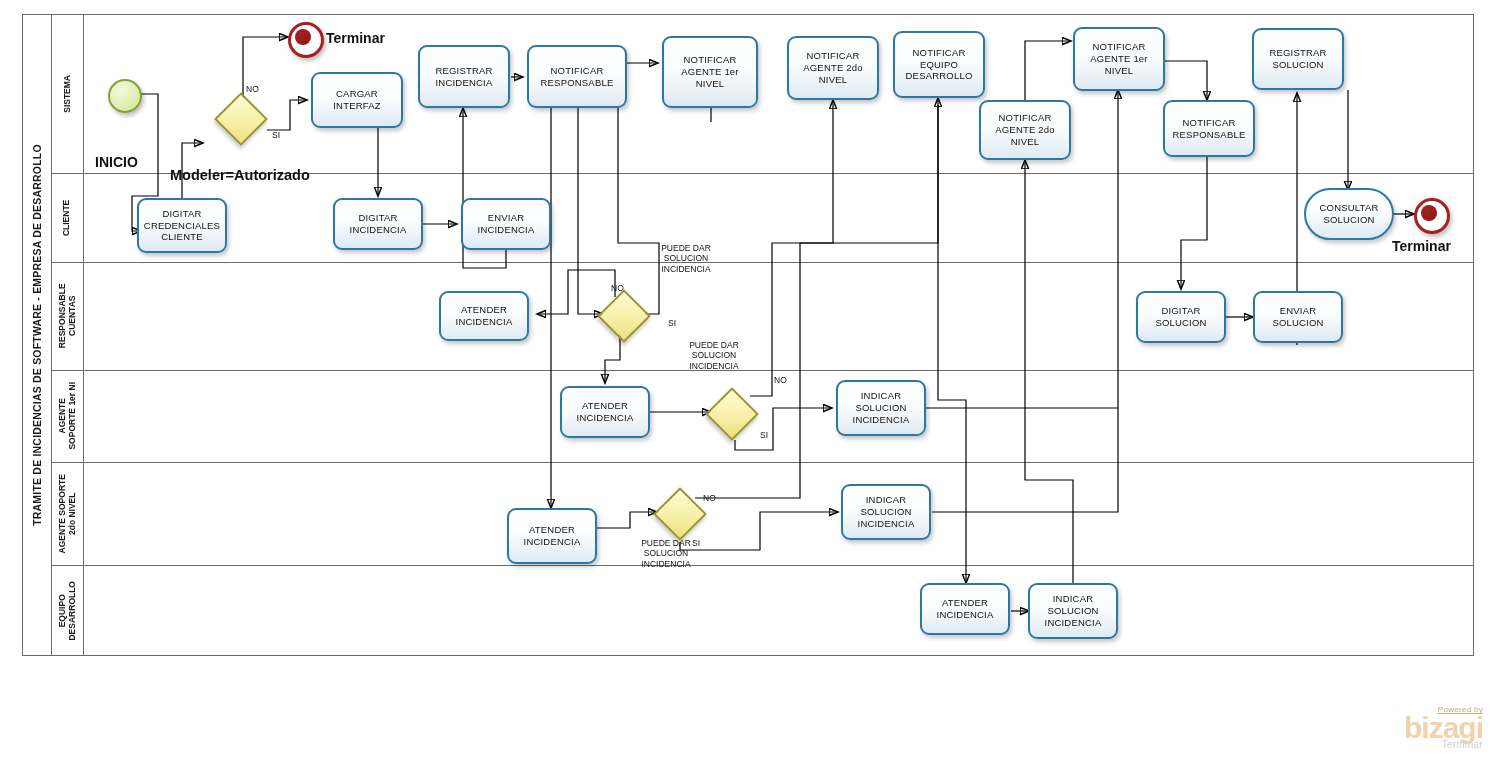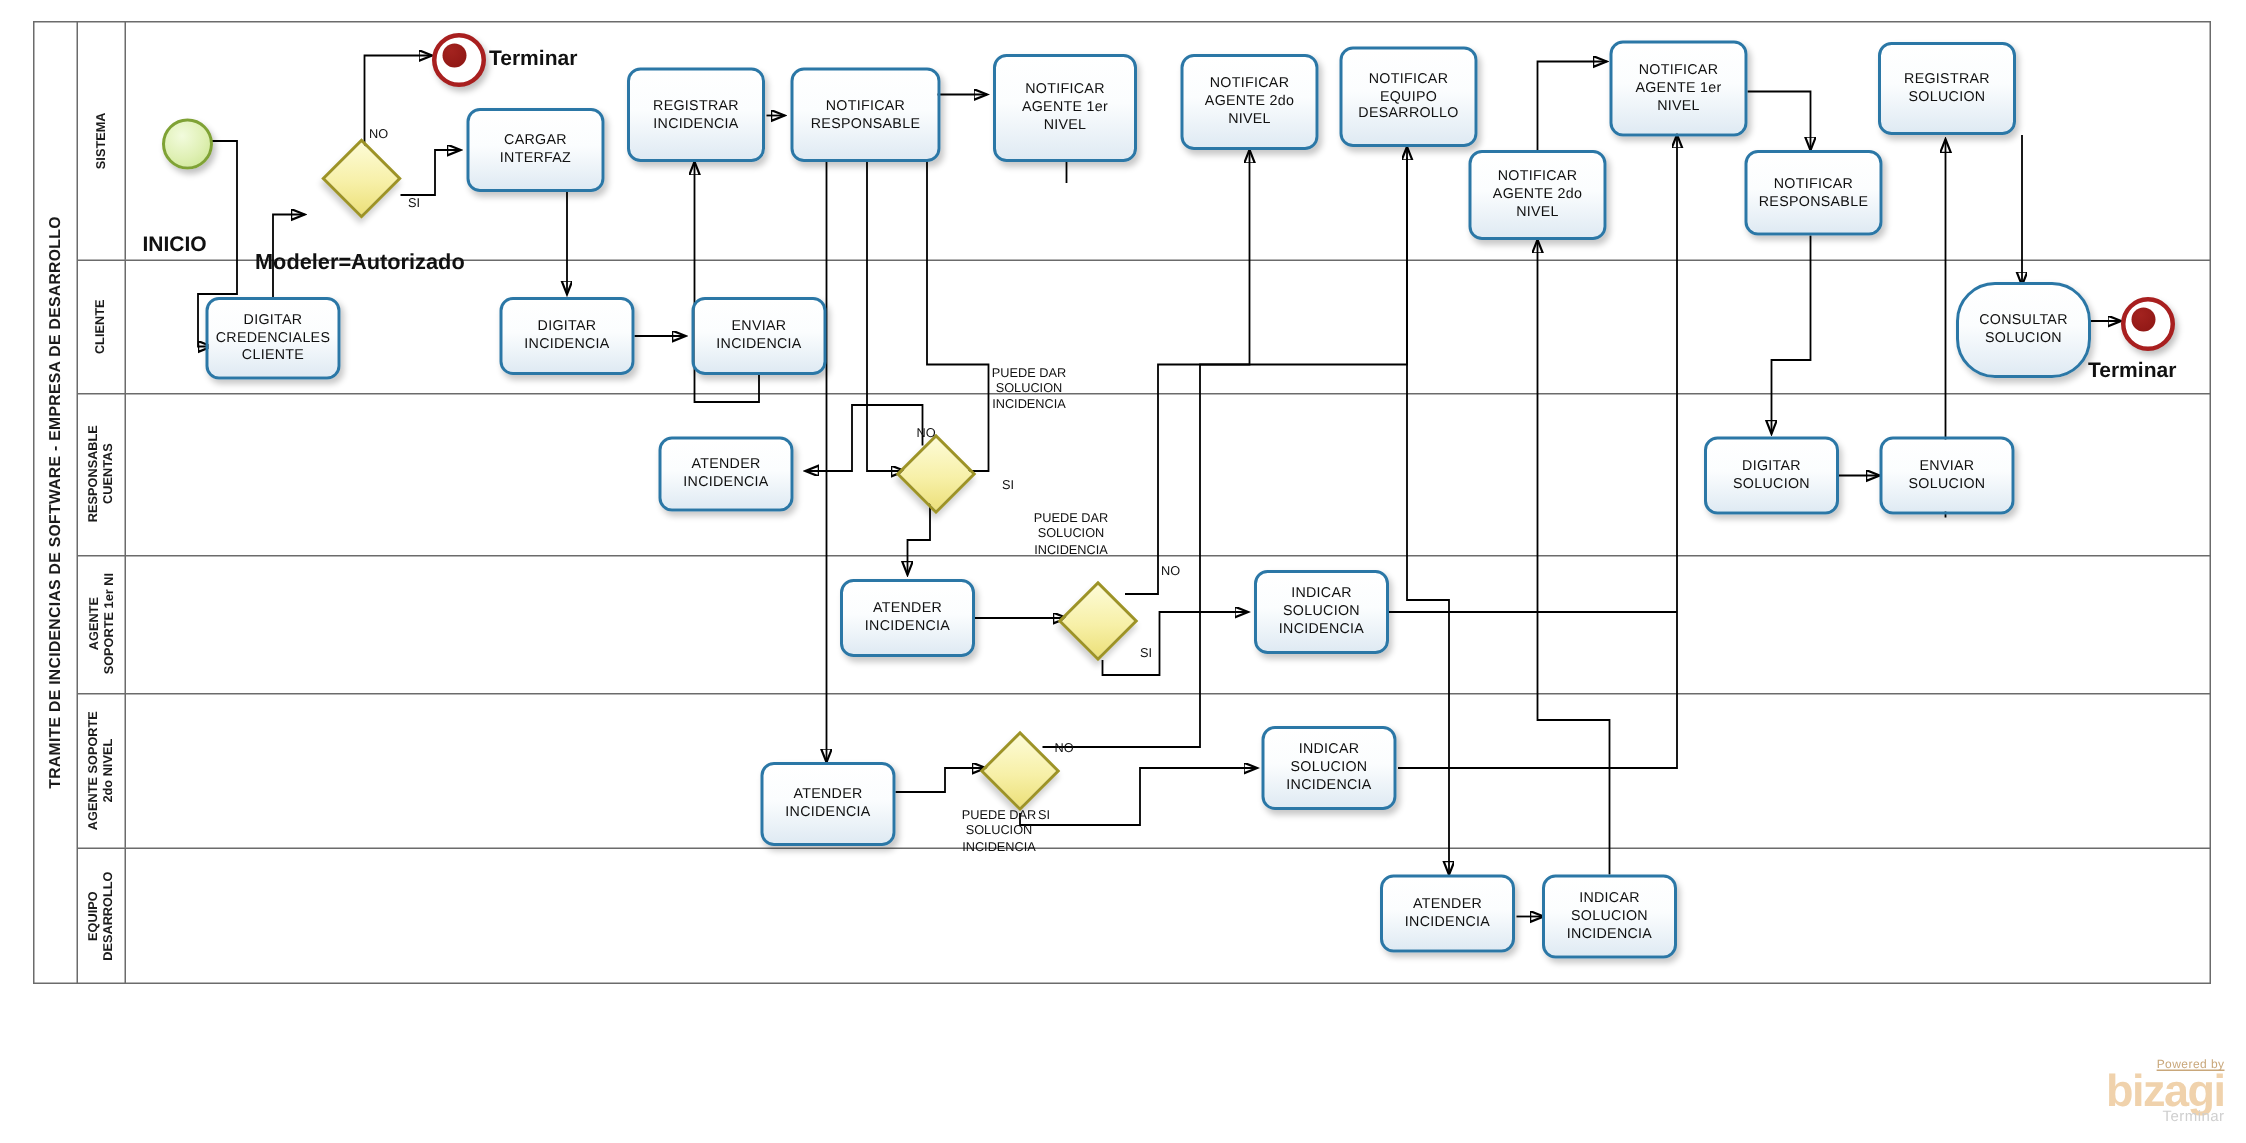--- a/index.html
+++ b/index.html
@@ -259,21 +259,21 @@
   <div class="task" style="left:333px;top:198px;width:90px;height:52px;">
     <span style="white-space:pre-line">DIGITAR
 INCIDENCIA</span>
     </div>
 
   <div class="task" style="left:461px;top:198px;width:90px;height:52px;">
     <span style="white-space:pre-line">ENVIAR
 INCIDENCIA</span>
     </div>
 
-  <div class="task" style="left:1304px;top:188px;width:90px;height:64px;border-radius:26px;">
+  <div class="task" style="left:1304px;top:188px;width:90px;height:52px;border-radius:26px;">
     <span style="white-space:pre-line">CONSULTAR
 SOLUCION</span>
     </div>
 
   <div class="task" style="left:439px;top:291px;width:90px;height:50px;">
     <span style="white-space:pre-line">ATENDER
 INCIDENCIA</span>
     </div>
 
   <div class="task" style="left:1136px;top:291px;width:90px;height:52px;">

